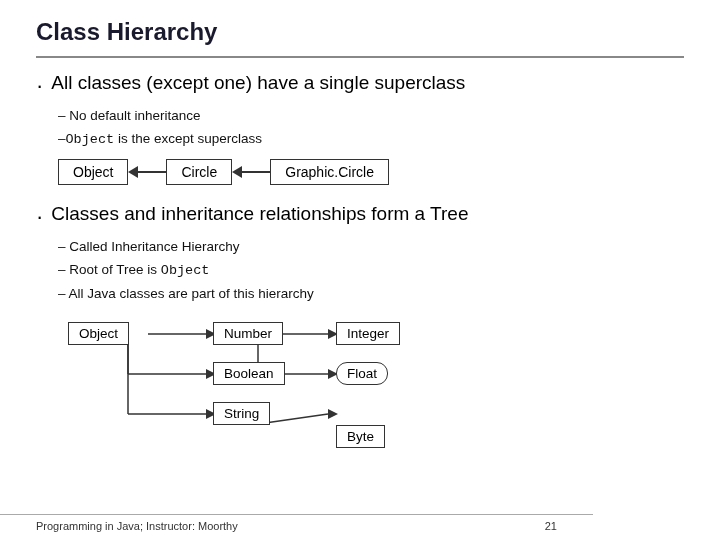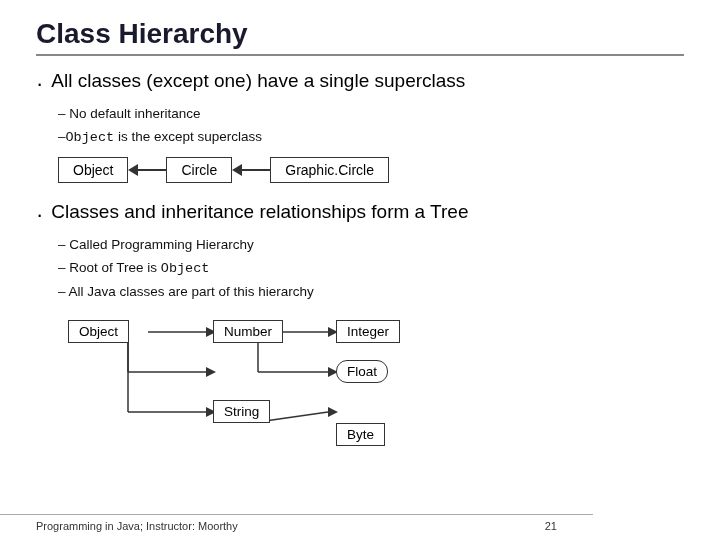--- a/index.html
+++ b/index.html
@@ -15,25 +15,25 @@
 
     .slide {
       width: 720px;
       height: 540px;
       padding: 18px 36px 12px 36px;
       display: flex;
       flex-direction: column;
     }
 
     .title {
-      font-size: 28px;
+      font-size: 24px;
       font-weight: bold;
       color: #1a1a2e;
       border-bottom: 2px solid #888;
-      padding-bottom: 4px;
+      padding-bottom: 10px;
       margin-bottom: 14px;
     }
 
     .bullet-section {
       margin-bottom: 10px;
     }
 
     .bullet-main {
       font-size: 19px;
       display: flex;
@@ -170,21 +170,21 @@
       <div class="box">Graphic.Circle</div>
     </div>
   </div>
 
   <div class="bullet-section">
     <div class="bullet-main">
       <span class="bullet-dot">·</span>
       <span>Classes and inheritance relationships form a Tree</span>
     </div>
     <div class="bullet-sub">
-      <span>– Called Programming Hierarchy</span><br>
+      <span>– Called Inheritance Hierarchy</span><br>
       <span><span>– Root of Tree is </span><span class="mono">Object</span></span><br>
       <span>– All Java classes are part of this hierarchy</span>
     </div>
 
     <div class="tree-section">
       <div class="tree-diagram">
 
         <svg class="tree-svg">
 
           <line x1="90" y1="22" x2="148" y2="22" stroke="#333" stroke-width="1.5"></line>
@@ -205,20 +205,21 @@
           <line x1="200" y1="62" x2="270" y2="62" stroke="#333" stroke-width="1.5"></line>
           <polygon points="270,57 280,62 270,67" fill="#333"></polygon>
 
           <line x1="185" y1="112" x2="185" y2="102" stroke="#333" stroke-width="0"></line>
           <line x1="200" y1="112" x2="270" y2="102" stroke="#333" stroke-width="1.5"></line>
           <polygon points="270,97 280,102 270,107" fill="#333"></polygon>
         </svg>
 
         <div class="tree-box" style="left:10px; top:10px;">Object</div>
         <div class="tree-box" style="left:155px; top:10px;">Number</div>
+        <div class="tree-box" style="left:155px; top:50px;">Boolean</div>
         <div class="tree-box" style="left:155px; top:90px;">String</div>
         <div class="tree-box" style="left:278px; top:10px;">Integer</div>
         <div class="tree-box" style="left:278px; top:50px;border-radius:11px;">Float</div>
         <div class="tree-box" style="left:278px; top:90px;margin-top:23px;">Byte</div>
       </div>
     </div>
   </div>
 </div>
 
 <div class="footer">

